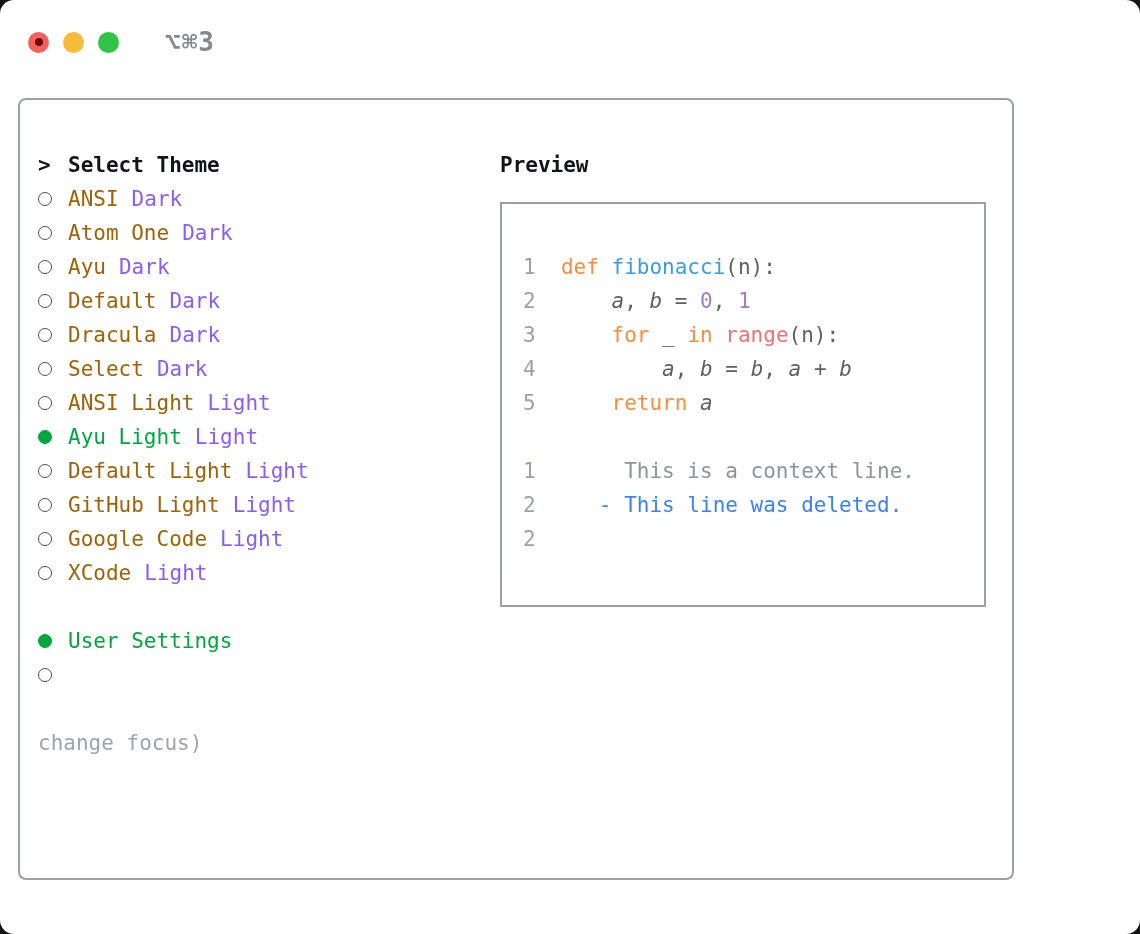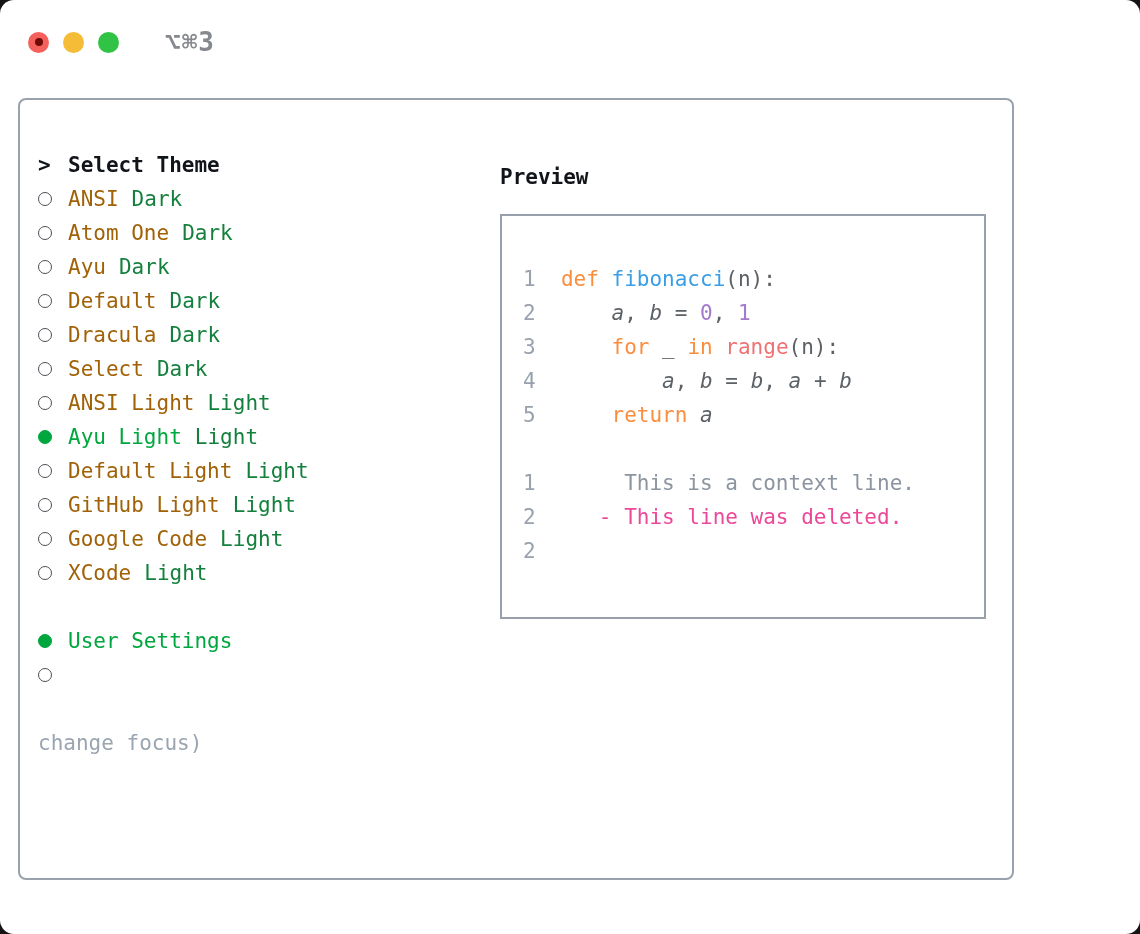--- a/index.html
+++ b/index.html
@@ -31,41 +31,41 @@
     border:2px solid #99a1ac;border-radius:8px;box-sizing:border-box;background:#fff;
   }
   .line{display:flex;align-items:center;height:34px;font-size:21px;}
   .marker{width:30px;flex:none;display:flex;align-items:center;}
   .cursor{color:#111418;font-weight:700;}
   .radio{width:14px;height:14px;border:1.5px solid #4a5057;border-radius:50%;box-sizing:border-box;}
   .radio.on{background:#00a73f;border-color:#00a73f;}
   .hdr{color:#111418;font-weight:700;}
   .t-name{color:#a16207;white-space:pre;}
   .t-name.sel{color:#00a73f;}
-  .t-variant{color:#15803d;margin-left:0.62em;white-space:pre;}
+  .t-variant{color:#8b5cf6;margin-left:0.62em;white-space:pre;}
   .spacer{height:34px;}
   .left-col{position:absolute;left:18px;top:48px;}
   .hint{color:#9aa5b1;}
   
-  .right-col{position:absolute;left:480px;top:60px;}
+  .right-col{position:absolute;left:480px;top:48px;}
   .preview-box{
     margin-top:20px;width:486px;height:405px;box-sizing:border-box;
     border:2px solid #98a0ab;background:#fff;
     padding:46px 0 0 21px;
   }
   .pline{display:flex;height:34px;align-items:center;font-size:21px;white-space:pre;}
   .pnum{width:2ch;margin-right:1ch;flex:none;color:#98a1ad;}
   .tk-plain{color:#5c6166;}
   .tk-keyword{color:#fa8d3e;text-align:right;}
   .tk-function{color:#399ee6;}
   .tk-number{color:#a37acc;}
   .tk-builtin{color:#f07171;}
   .tk-var{color:#5c6166;font-style:italic;}
   .tk-context{color:#8b949f;}
-  .tk-deleted{color:#ec4899;}
+  .tk-deleted{color:#3b82f6;}
   .tk-added{color:#00b71f;}
 </style>
 </head>
 <body>
 
 <div class="window">
 
   <div class="titlebar">
     <button class="tl red"></button>
     <button class="tl yellow"></button>

